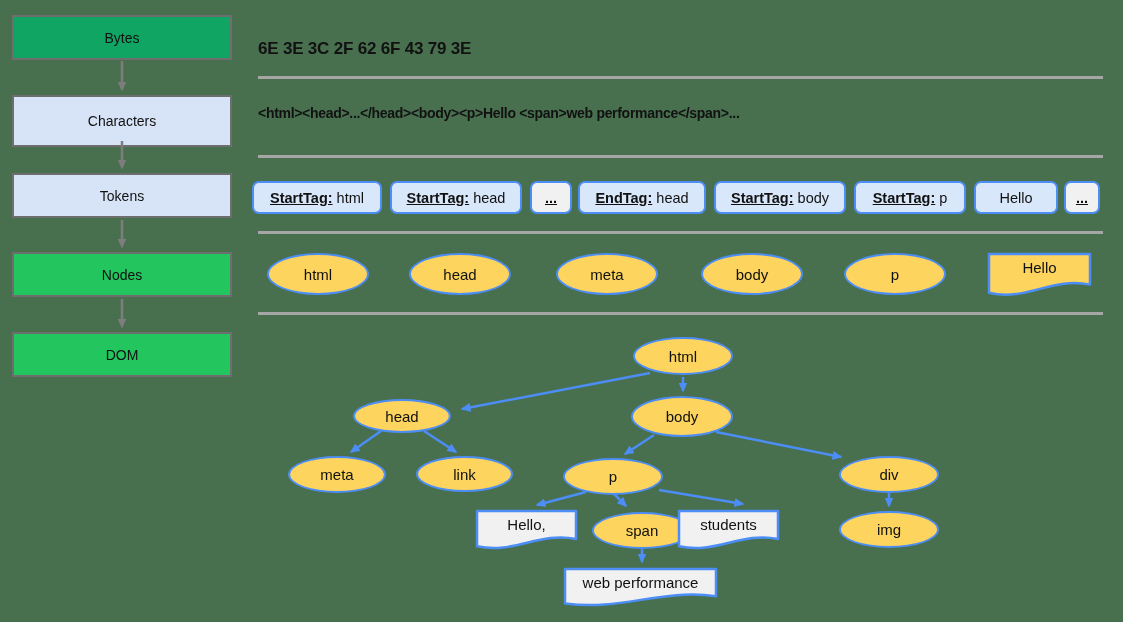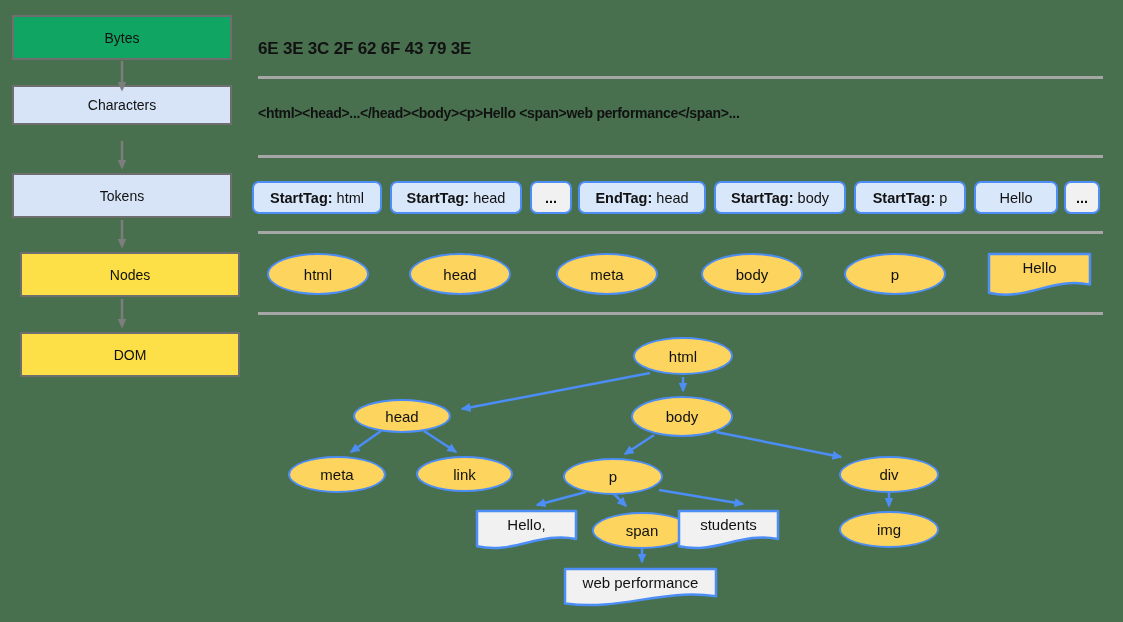--- a/index.html
+++ b/index.html
@@ -13,42 +13,42 @@
 
   
   .stage{
     position:absolute;left:12px;width:220px;height:45px;
     box-sizing:border-box;border:2px solid #6E6E6E;
     display:flex;align-items:center;justify-content:center;
     font-size:14px;
   }
   .stage.green{background:#11A563;}
   .stage.lblue{background:#D7E4F7;}
-  .stage.yellow{background:#fde047;margin-left:8px;}
+  .stage.yellow{background:#22c55e;}
 
   
   .hexline{
     position:absolute;left:258px;font-weight:bold;font-size:17px;
     letter-spacing:-0.2px;white-space:nowrap;
   }
   .charsline{
     position:absolute;left:258px;top:105px;font-weight:bold;font-size:14px;
     letter-spacing:-0.3px;white-space:nowrap;
   }
   .divider{position:absolute;left:258px;width:845px;height:3px;background:#A6A6A6;}
 
   
   .token{
     position:absolute;top:181px;height:33px;box-sizing:border-box;
     border:2.5px solid #4C8DF6;border-radius:7px;background:#D9E7FB;
     display:flex;align-items:center;justify-content:center;
     font-size:14.5px;white-space:pre;
   }
   .token.ellipsis{background:#F1F1F1;}
-  .token .b{font-weight:bold;}
+  .token .b{font-weight:bold;text-decoration:underline;}
 
   
   .enode{
     position:absolute;box-sizing:border-box;
     background:#FCD45E;border:2.5px solid #4C8DF6;border-radius:50%;
     display:flex;align-items:center;justify-content:center;font-size:15px;
   }
 
   
   .flag{position:absolute;}
@@ -61,21 +61,21 @@
   svg.overlay{position:absolute;left:0;top:0;pointer-events:none;}
 </style>
 </head>
 <body>
 
 <div id="canvas">
 
   <div class="stage green" style="top:15px">
       <span>Bytes</span>
     </div>
-  <div class="stage lblue" style="top:85px;height:40px">
+  <div class="stage lblue" style="top:95px;height:52px">
       <span>Characters</span>
     </div>
   <div class="stage lblue" style="top:173px">
       <span>Tokens</span>
     </div>
   <div class="stage yellow" style="top:252px">
       <span>Nodes</span>
     </div>
   <div class="stage yellow" style="top:332px">
       <span>DOM</span>

